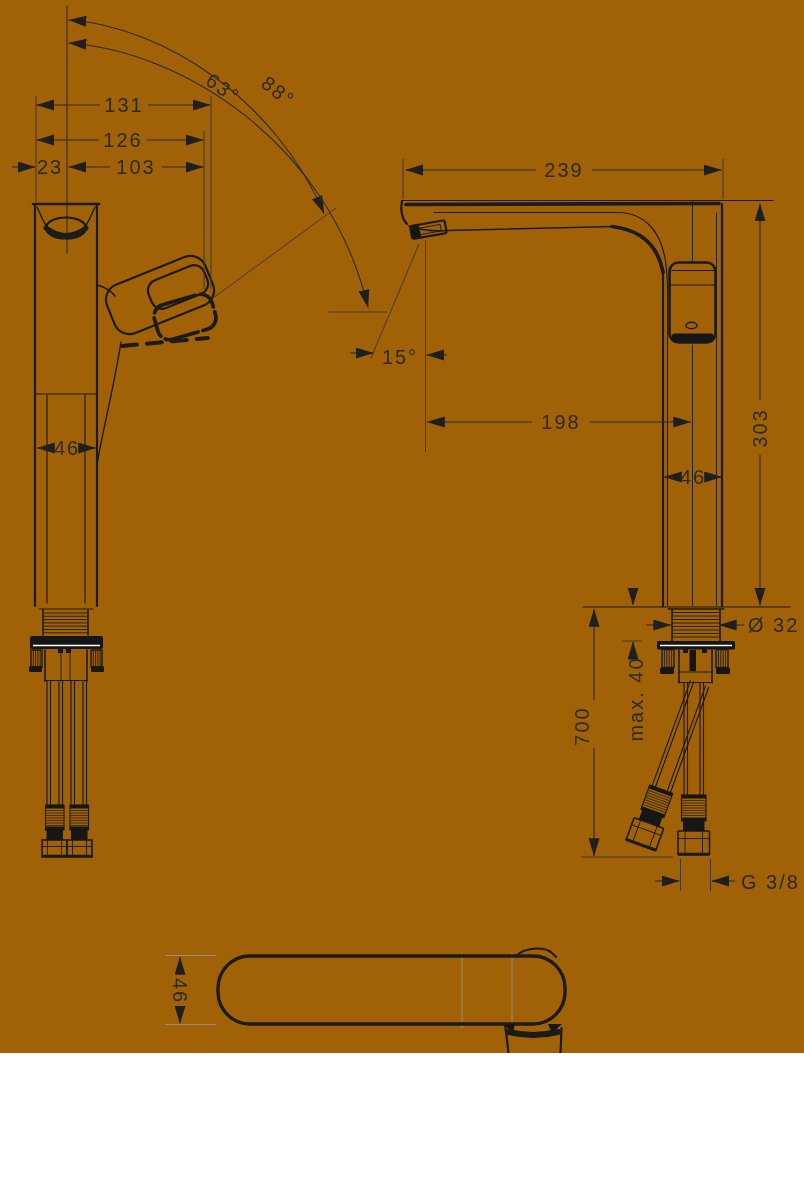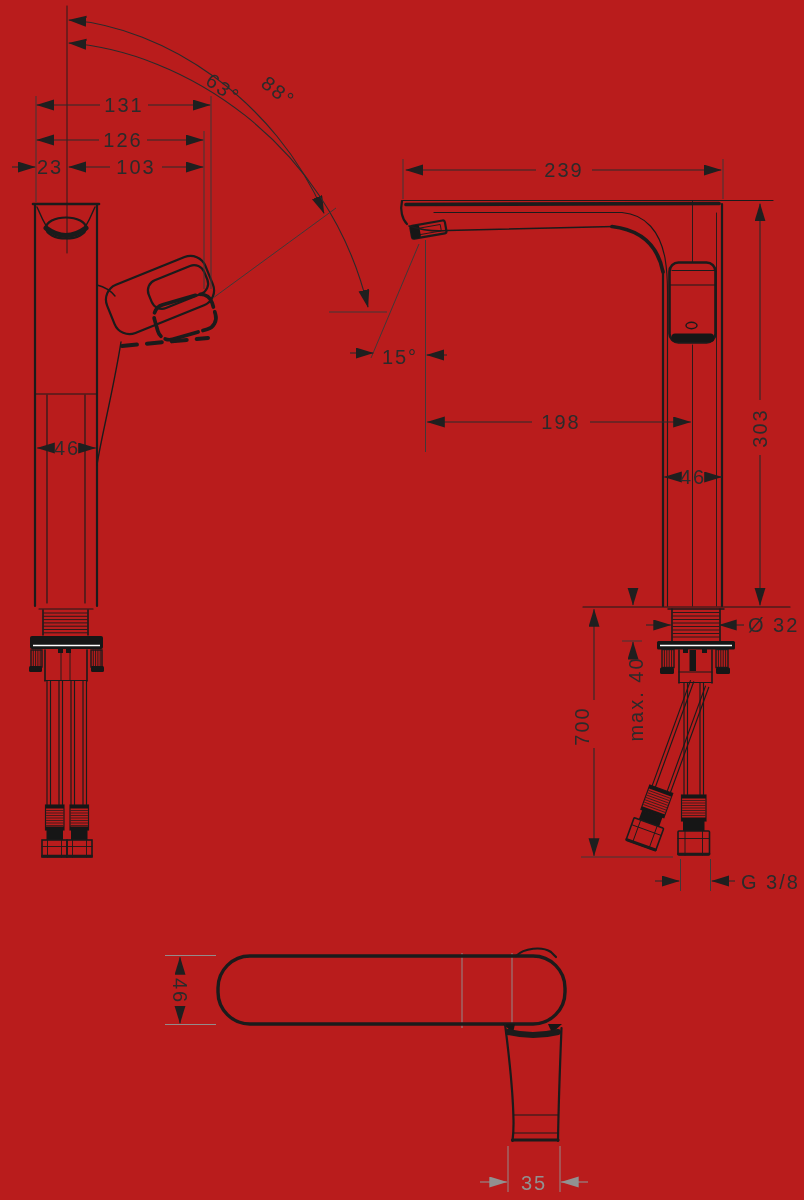--- a/index.html
+++ b/index.html
@@ -1,16 +1,16 @@
 <!DOCTYPE html>
 <html><head>
 <meta charset="utf-8">
 <style>
   html,body{margin:0;padding:0;background:#fff;}
-  #stage{position:relative;width:804px;height:1200px;background:#b91c1c;overflow:hidden;
+  #stage{position:relative;width:804px;height:1053px;background:#a16207;overflow:hidden;
          font-family:"Liberation Sans", sans-serif;}
   svg{position:absolute;left:0;top:0;}
   .ln{stroke:#1b1b1b;fill:none;stroke-linecap:round;}
   .s08{stroke-width:0.9}.s1{stroke-width:1.15}.s13{stroke-width:1.4}.s15{stroke-width:1.6}
   .s2{stroke-width:2.2}.s25{stroke-width:2.6}.s35{stroke-width:3.7}.s5{stroke-width:5}
   .fillb{fill:#161616;stroke:none}
   .wht{stroke:#ffffff;fill:none}
   .dim{stroke:#2b2b2b;fill:none;stroke-width:1.1;stroke-linecap:butt}
   .ext{stroke:#3a3a3a;fill:none;stroke-width:0.95}
   .gext{stroke:#919191;fill:none;stroke-width:0.95}

